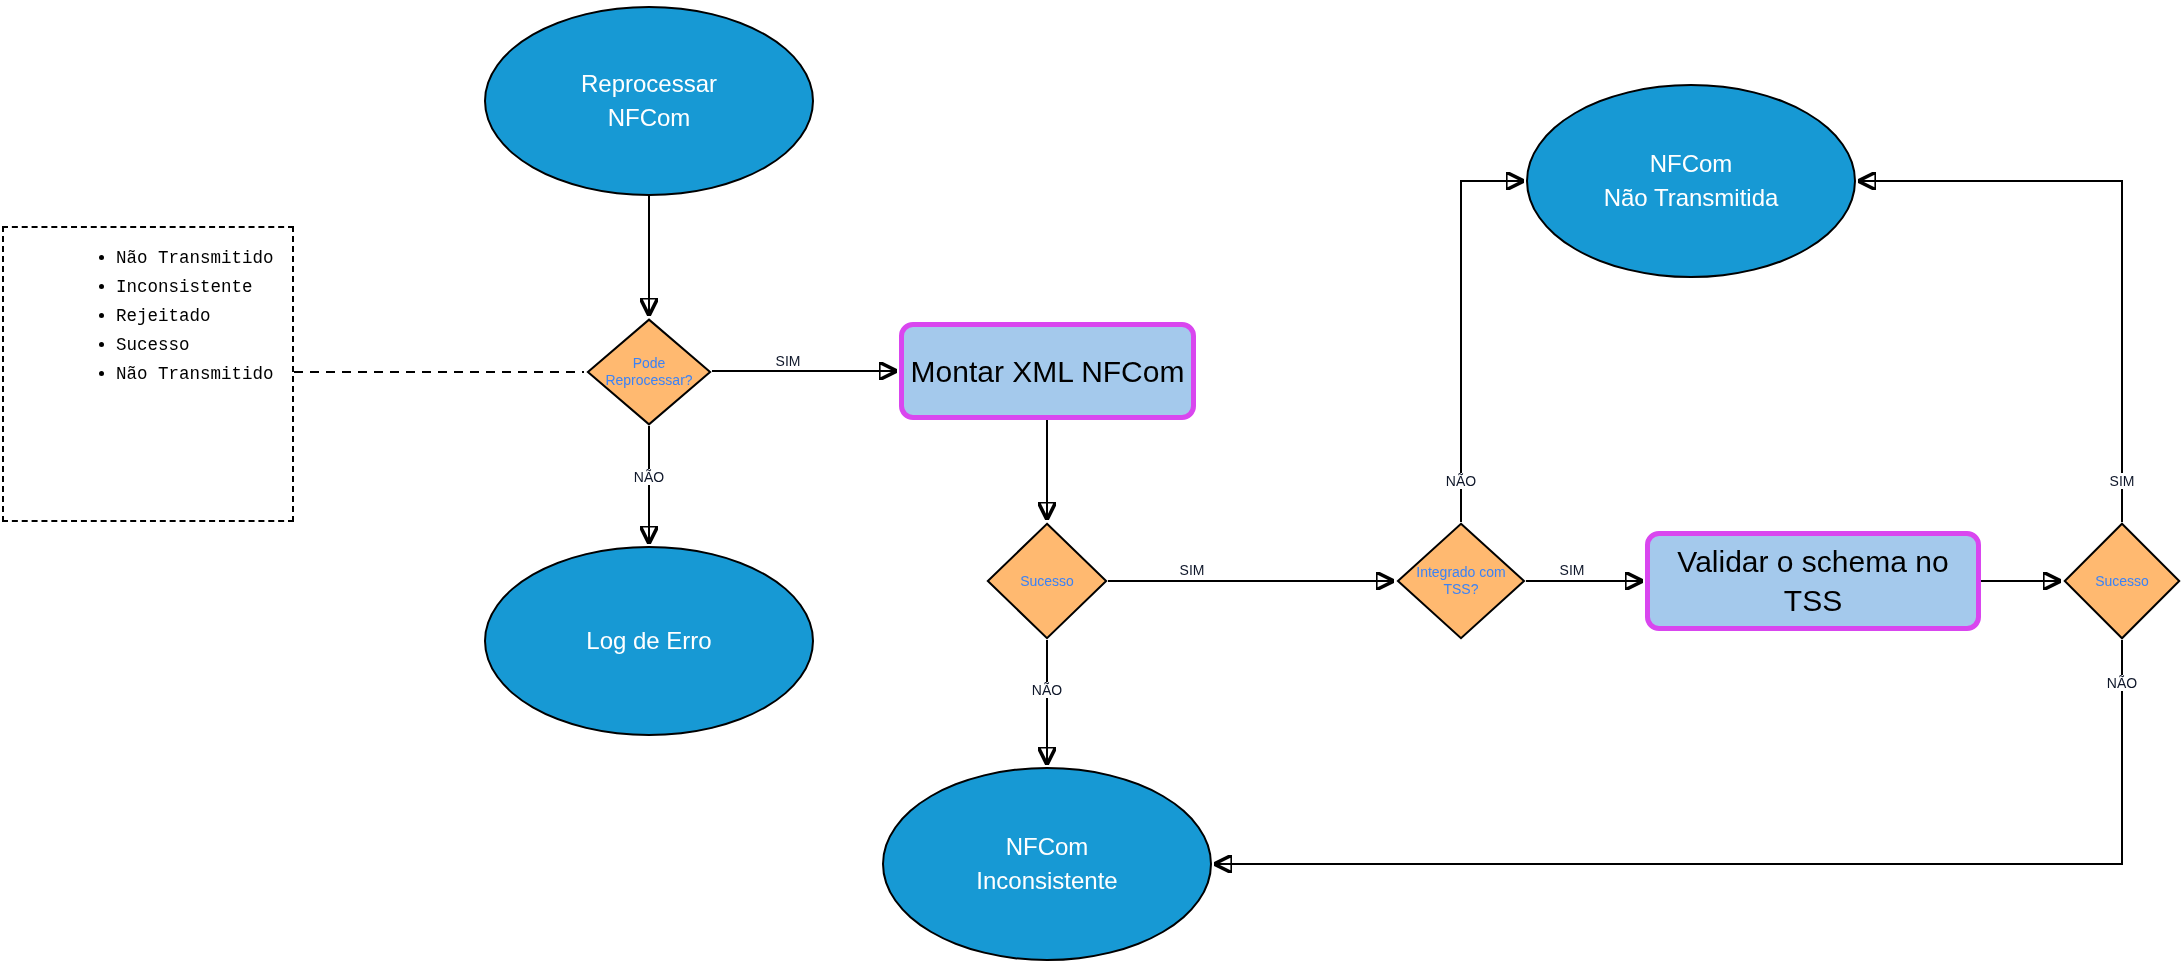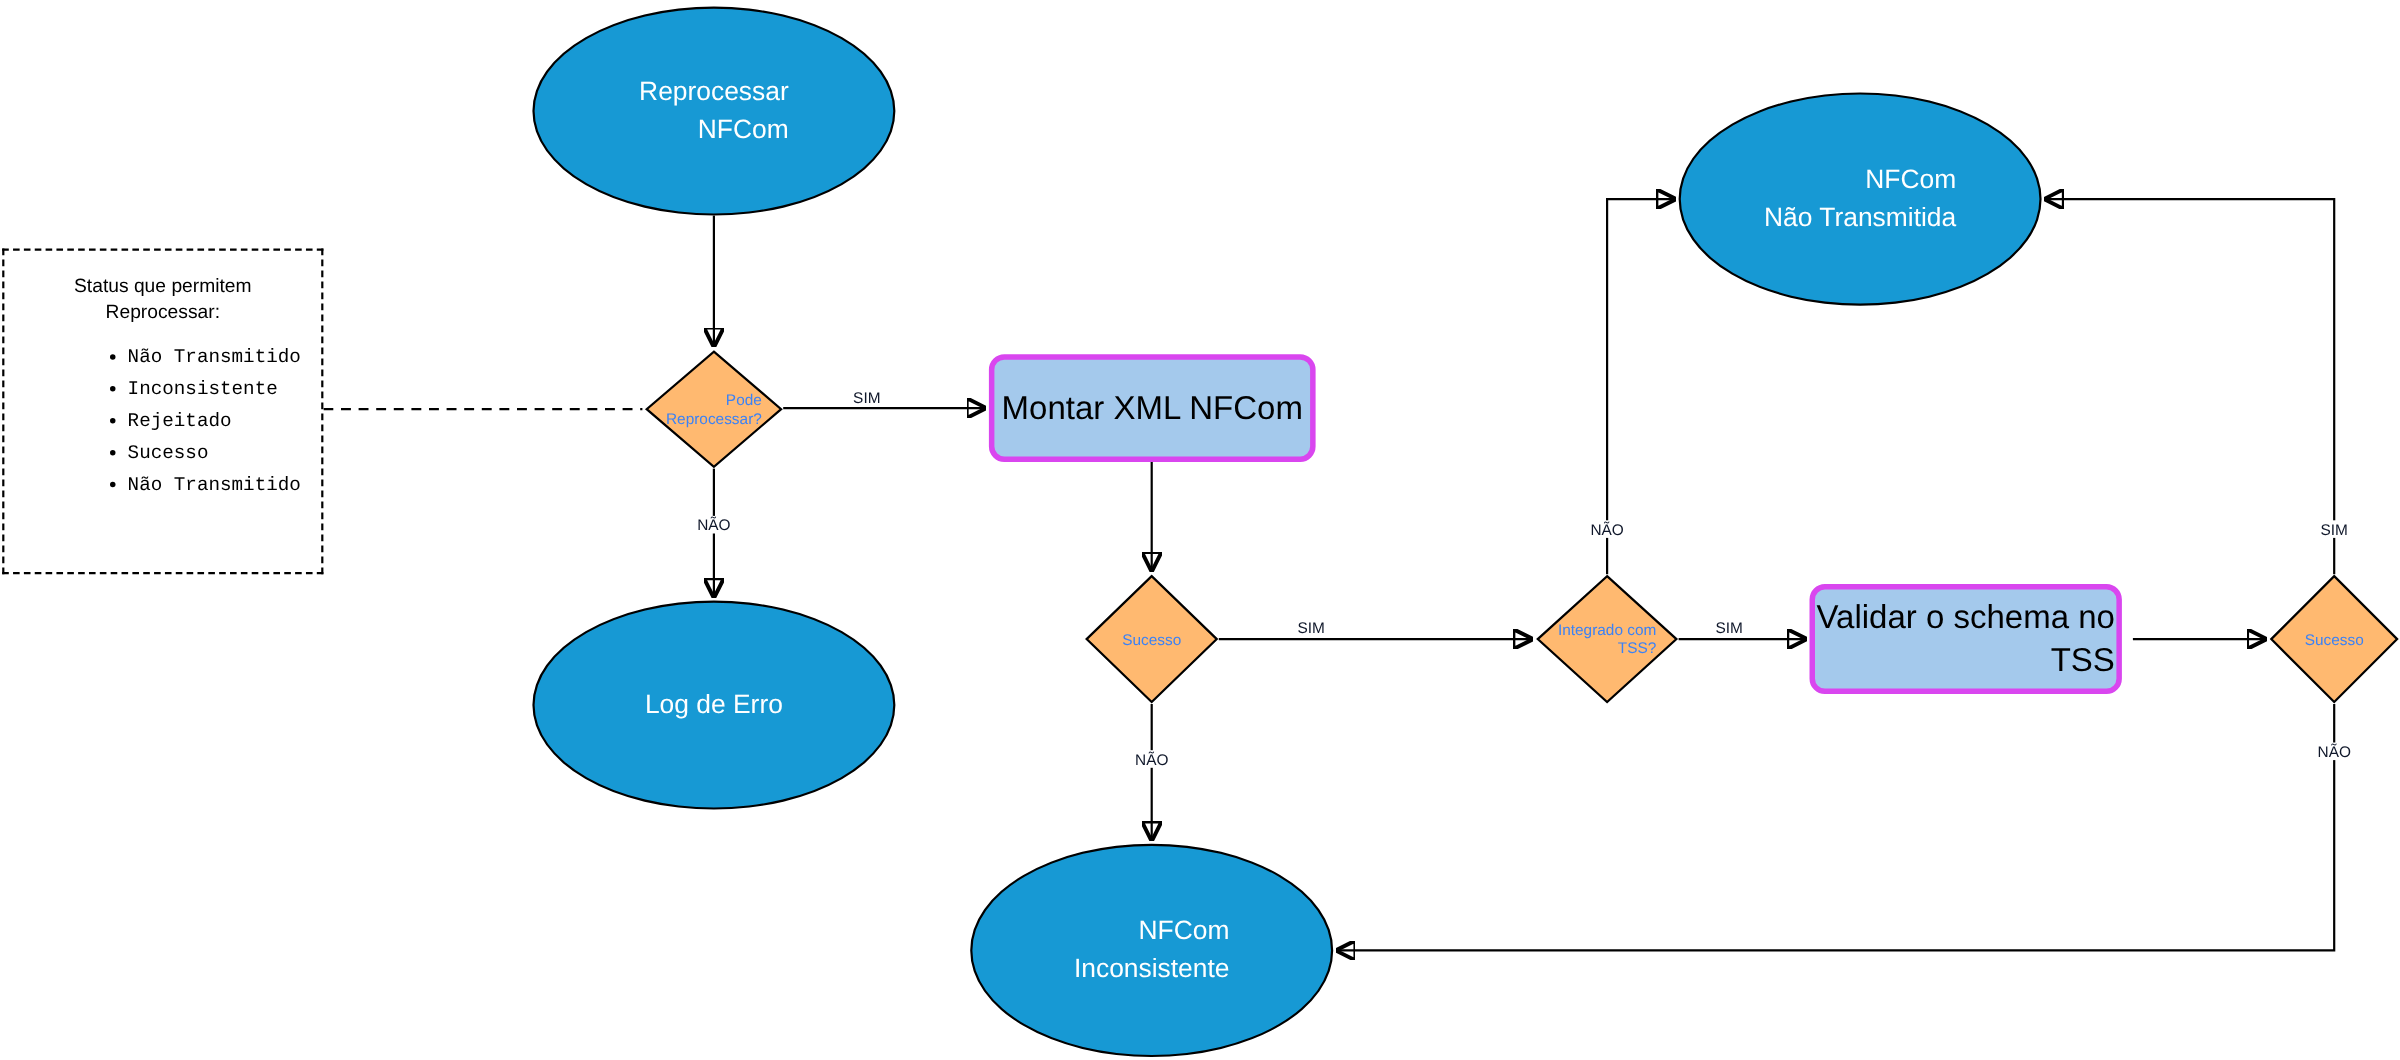--- a/index.html
+++ b/index.html
@@ -16,21 +16,21 @@
 
   svg.edges { position: absolute; left: 0; top: 0; width: 100%; height: 100%; }
   svg.edges path { fill: none; stroke: #000; stroke-width: 2; }
   svg.edges path.dashed { stroke-dasharray: 9 7; }
 
   .node {
     position: absolute;
     display: flex;
     align-items: center;
     justify-content: center;
-    text-align: right;
+    text-align: center;
   }
   .label { white-space: pre-line; }
 
   .ellipse {
     border: 2px solid #000;
     border-radius: 50%;
     background: var(--node-fill, #1799D4);
     color: var(--node-text, #ffffff);
     font-size: 24px;
     line-height: 1.4;
@@ -105,22 +105,20 @@
     <path d="M2122,522 L2122,181 L1860,181" marker-end="url(#arrow)"></path>
     <path d="M2122,640 L2122,864 L1216,864" marker-end="url(#arrow)"></path>
   </svg>
 
   <div class="node ellipse" style="left:484px; top:6px; width:330px; height:190px;">
     <span class="label">Reprocessar
 NFCom</span>
   </div>
 
   <div class="note" style="left:2px; top:226px; width:292px; height:296px;">
-    <div class="note-title">Status que permitem
-Reprocessar:</div>
     <ul>
       <li>Não Transmitido</li>
       <li>Inconsistente</li>
       <li>Rejeitado</li>
       <li>Sucesso</li>
       <li>Não Transmitido</li>
     </ul>
   </div>
 
   <div class="node diamond" style="left:586px; top:318px; width:126px; height:108px;">
@@ -147,21 +145,21 @@
   </div>
 
   <div class="node diamond" style="left:1396px; top:522px; width:130px; height:118px;">
     <svg viewBox="0 0 100 100" preserveAspectRatio="none">
       <polygon points="50,1.5 98.5,50 50,98.5 1.5,50"></polygon>
     </svg>
     <span class="label">Integrado com
 TSS?</span>
   </div>
 
-  <div class="node process" style="left:1645px; top:531px; width:284px; height:100px;">
+  <div class="node process" style="left:1645px; top:531px; width:336px; height:100px;">
     <span class="label">Validar o schema no
 TSS</span>
   </div>
 
   <div class="node diamond" style="left:2063px; top:522px; width:118px; height:118px;">
     <svg viewBox="0 0 100 100" preserveAspectRatio="none">
       <polygon points="50,1.5 98.5,50 50,98.5 1.5,50"></polygon>
     </svg>
     <span class="label">Sucesso</span>
   </div>

